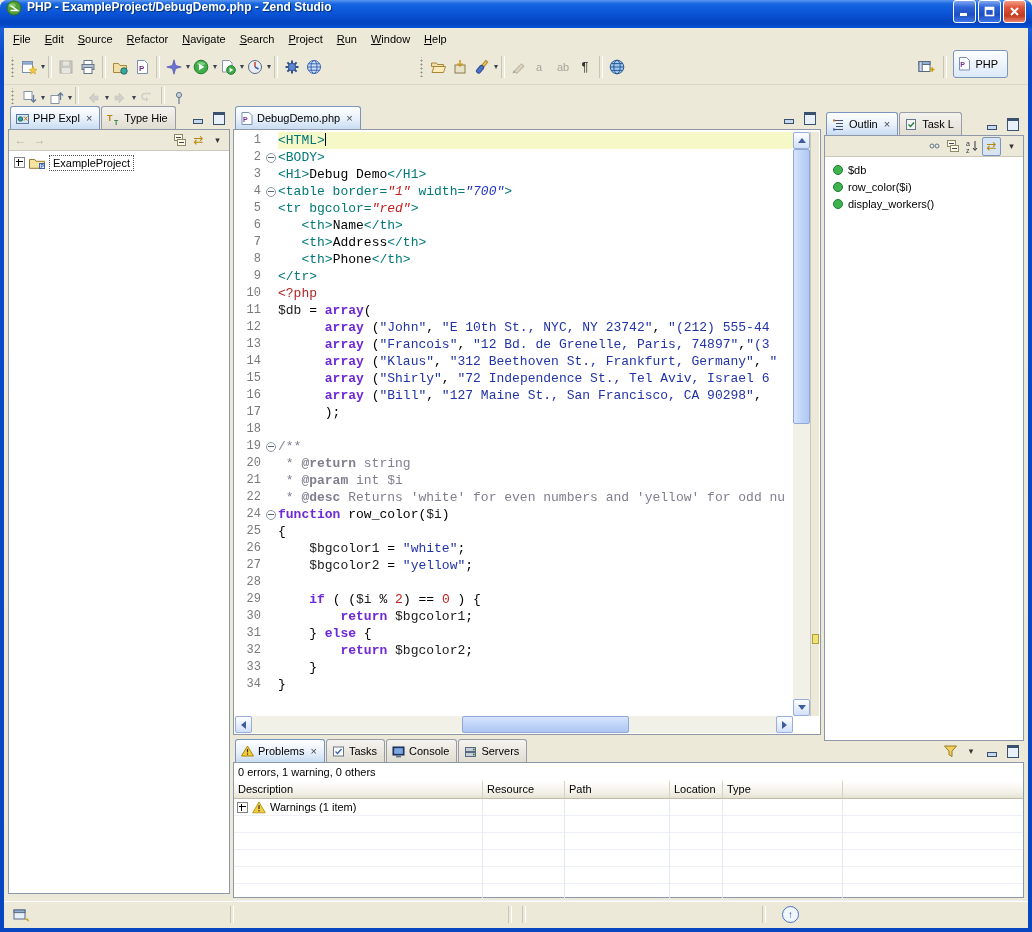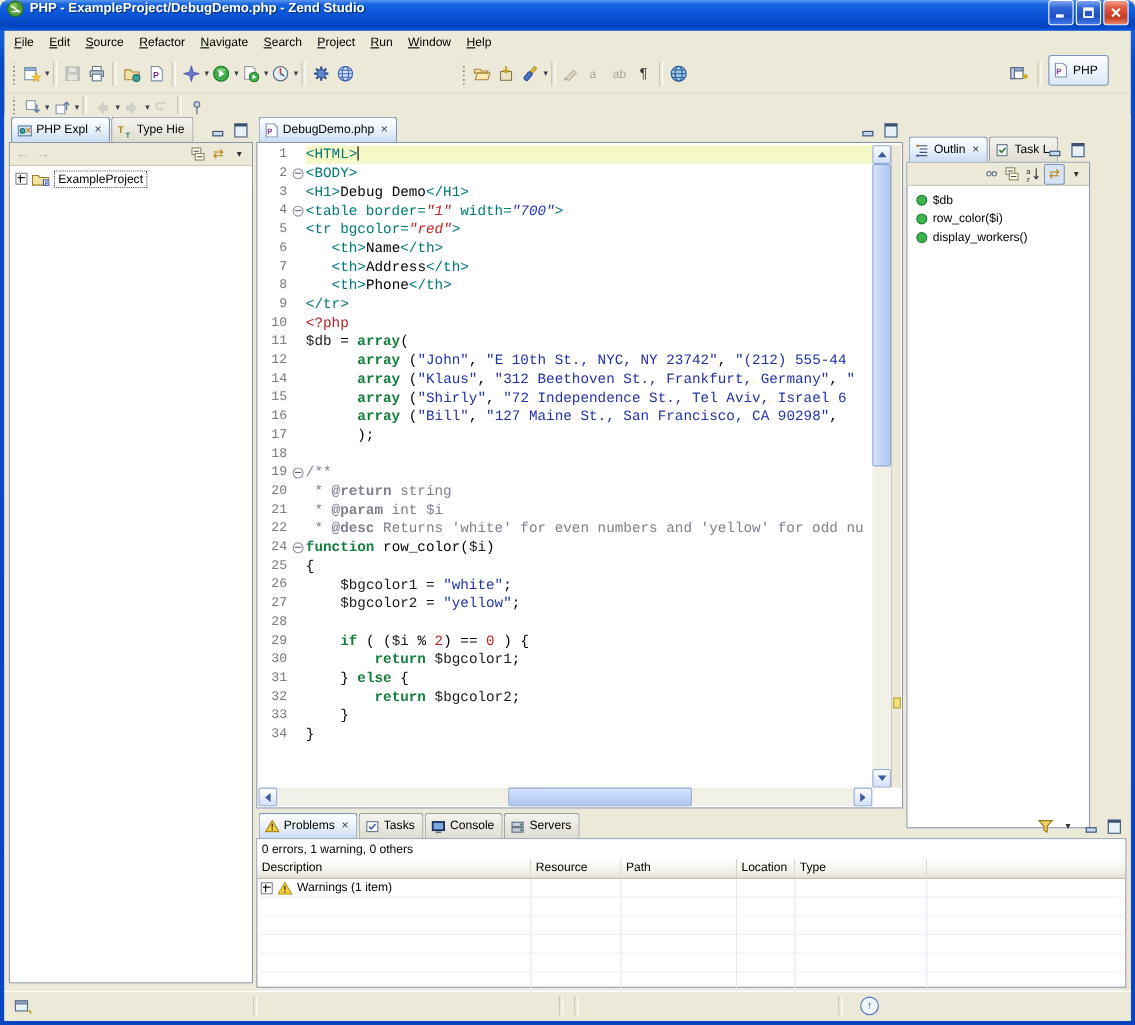--- a/index.html
+++ b/index.html
@@ -25,21 +25,21 @@
   .thandle{width:4px;height:20px;margin:0 3px;background-image:radial-gradient(circle at 1.5px 1.5px,#8E8B7A 0.9px,transparent 1.1px);background-size:4px 4px;background-position:0 2px;background-repeat:repeat-y}
   .dis{opacity:.42;filter:grayscale(70%)}
   .tspacer{width:92px}
   .persp{position:absolute;right:20px;top:3px;height:26px;display:flex;align-items:flex-end;gap:3px}
   .persp-btn{display:flex;align-items:center;gap:4px;height:22px;padding:2px 9px 2px 4px;border:1px solid #7A96BC;border-radius:3px;background:linear-gradient(180deg,#FDFEFF,#DCE9F8);font-size:11px}
 
   .workspace{position:absolute;left:0;right:0;top:76px;bottom:26px;background:#ECE9D8}
   .view{position:absolute}
   .view-left{left:4px;top:2px;width:222px;height:788px}
   .view-editor{left:229px;top:2px;width:588px;height:629px}
-  .view-outline{left:820px;top:20px;width:167px;height:629px}
+  .view-outline{left:820px;top:8px;width:200px;height:629px}
   .view-problems{left:229px;top:635px;width:791px;height:159px}
   .view-tabs{position:relative;height:23px;display:flex;padding-left:2px}
   .tab{height:22px;display:flex;align-items:center;gap:4px;padding:0 7px 0 5px;border:1px solid #9A9DA8;border-bottom:none;border-radius:3px 3px 0 0;background:linear-gradient(180deg,#F4F3EE,#E0DDD2);font-size:11px;margin-right:1px;white-space:nowrap}
   .tab.sel{background:linear-gradient(180deg,#FFFFFF 0%,#E7F0FA 55%,#C9DCF2 100%);border-color:#7A96BC;z-index:2}
   .tab-x{font-size:11px;line-height:1;color:#445;padding-left:2px}
   .mm{position:absolute;right:3px;top:5px;display:flex;gap:5px}
   .mbtn{width:16px;height:14px;display:flex;align-items:flex-end;justify-content:center}
   .ic-min{width:8px;height:3px;border:1px solid #39506E;background:#C8D8EE;margin-bottom:1px}
   .ic-max{width:10px;height:9px;border:1px solid #39506E;border-top:3px solid #39506E;background:#E8F0FA}
   .view-content{position:absolute;left:0;right:0;top:23px;bottom:0;border:1px solid #8E98A8;background:#fff}
@@ -65,21 +65,21 @@
   .fold-marker{position:absolute;left:1px;top:4px;width:8px;height:8px;border:1px solid #8C94A4;border-radius:50%;background:#fff}
   .fold-marker::after{content:"";position:absolute;left:1px;right:1px;top:3px;height:1px;background:#5A6478}
   .code-body{flex:1;min-width:0;overflow:hidden;white-space:pre}
   .hl .code-body{background:#F7F8C8}
   .caret{display:inline-block;width:1px;height:13px;background:#000;vertical-align:-2px}
   .tok-tag{color:#007878}
   .tok-attr{color:#007878}
   .tok-avalr{color:#C22020;font-style:italic}
   .tok-avalb{color:#2233CC;font-style:italic}
   .tok-php{color:#B22222}
-  .tok-kw{color:#15803d;font-weight:bold}
+  .tok-kw{color:#6d28d9;font-weight:bold}
   .tok-str{color:#2233A8}
   .tok-var{color:#1A1A1A}
   .tok-plain{color:#000}
   .tok-cmt{color:#7F7F8F}
   .tok-cmtk{color:#7F7F8F;font-weight:bold}
   .tok-num{color:#C22020}
 
   .vscroll{position:absolute;top:2px;right:10px;bottom:18px;width:17px;background:#F2F1E8}
   .hscroll{position:absolute;left:1px;right:27px;bottom:1px;height:17px;background:#F2F1E8}
   .sb-btn{position:absolute;width:17px;height:17px;background:linear-gradient(180deg,#FDFEFF,#D3E0F8);border:1px solid #95AEDC;border-radius:2px;display:flex;align-items:center;justify-content:center;box-sizing:border-box}
@@ -501,20 +501,25 @@
               </div>
               <div class="code-line">
                 <span class="ln">11</span>
                 <span class="fold"></span>
                 <span class="code-body"><span class="tok-var">$db</span><span class="tok-plain"> = </span><span class="tok-kw">array</span><span class="tok-plain">(</span></span>
               </div>
               <div class="code-line">
                 <span class="ln">12</span>
                 <span class="fold"></span>
                 <span class="code-body"><span class="tok-plain">      </span><span class="tok-kw">array</span><span class="tok-plain"> (</span><span class="tok-str">"John"</span><span class="tok-plain">, </span><span class="tok-str">"E 10th St., NYC, NY 23742"</span><span class="tok-plain">, </span><span class="tok-str">"(212) 555-44</span></span>
+              </div>
+              <div class="code-line">
+                <span class="ln">13</span>
+                <span class="fold"></span>
+                <span class="code-body"><span class="tok-plain">      </span><span class="tok-kw">array</span><span class="tok-plain"> (</span><span class="tok-str">"Francois"</span><span class="tok-plain">, </span><span class="tok-str">"12 Bd. de Grenelle, Paris, 74897"</span><span class="tok-plain">,</span><span class="tok-str">"(3</span></span>
               </div>
               <div class="code-line">
                 <span class="ln">14</span>
                 <span class="fold"></span>
                 <span class="code-body"><span class="tok-plain">      </span><span class="tok-kw">array</span><span class="tok-plain"> (</span><span class="tok-str">"Klaus"</span><span class="tok-plain">, </span><span class="tok-str">"312 Beethoven St., Frankfurt, Germany"</span><span class="tok-plain">, </span><span class="tok-str">"</span></span>
               </div>
               <div class="code-line">
                 <span class="ln">15</span>
                 <span class="fold"></span>
                 <span class="code-body"><span class="tok-plain">      </span><span class="tok-kw">array</span><span class="tok-plain"> (</span><span class="tok-str">"Shirly"</span><span class="tok-plain">, </span><span class="tok-str">"72 Independence St., Tel Aviv, Israel 6</span></span>

